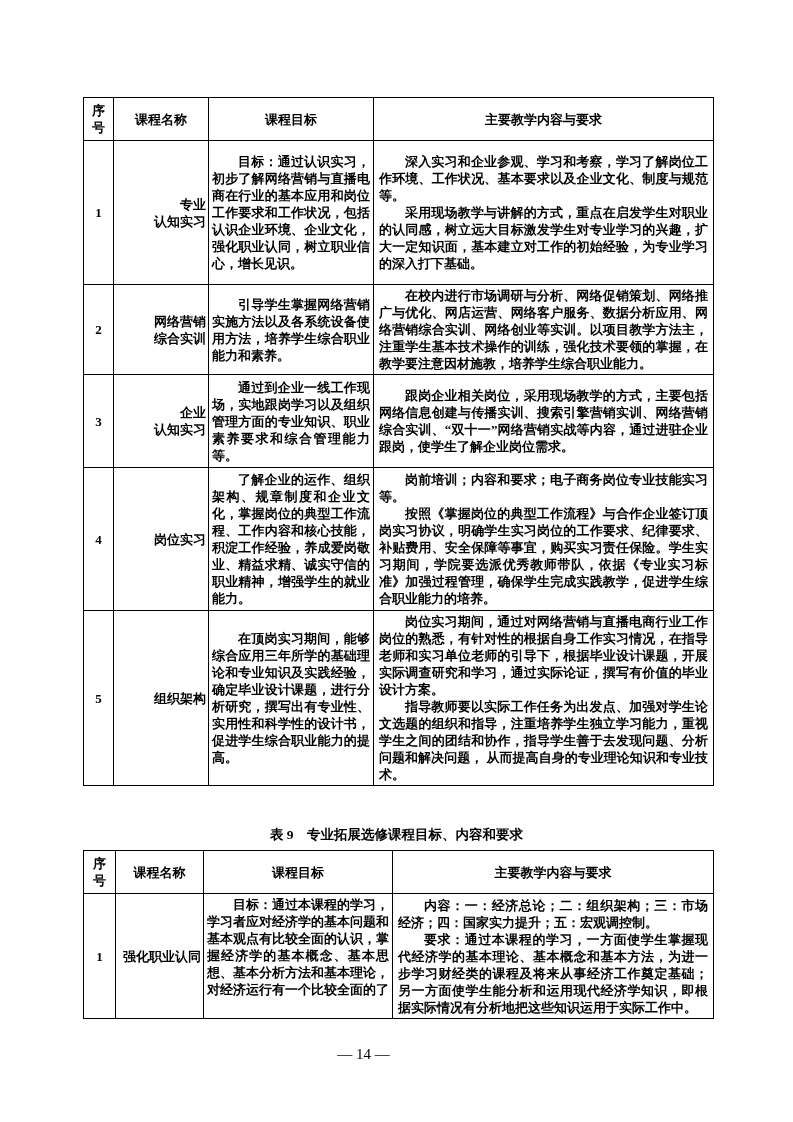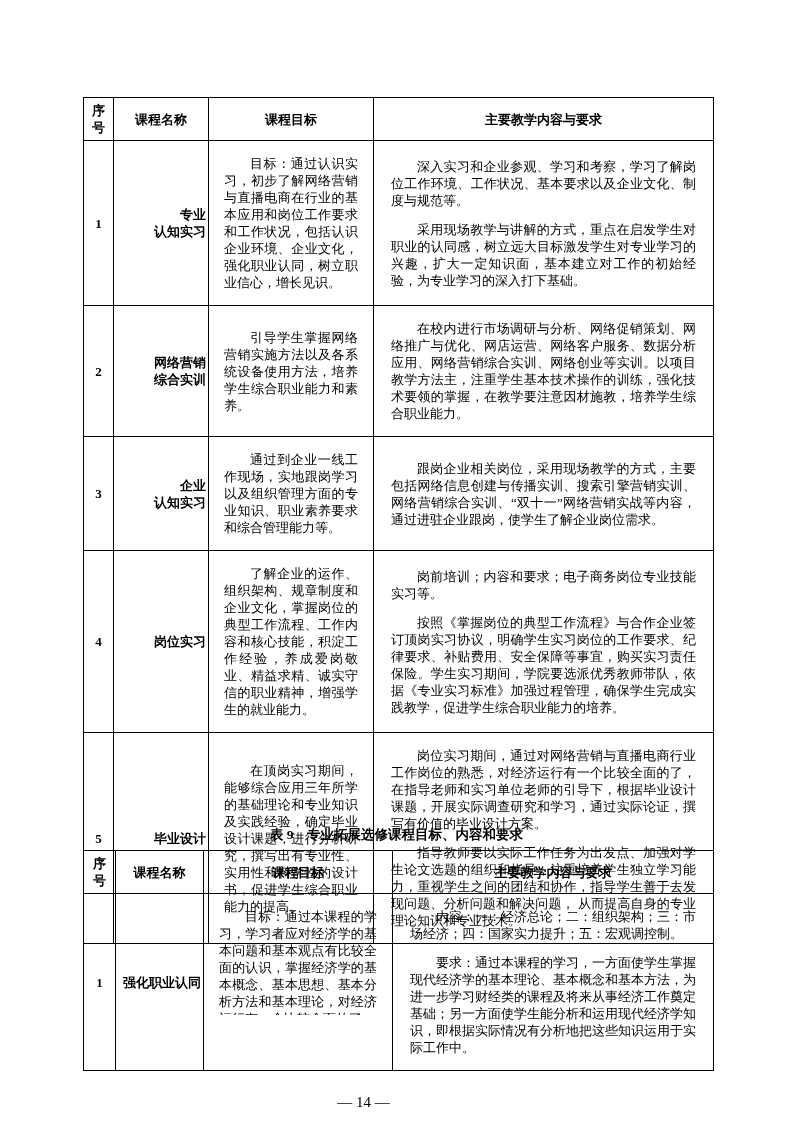--- a/index.html
+++ b/index.html
@@ -32,23 +32,24 @@
   }
   .tbl th {
     font-weight: bold;
     text-align: center;
     white-space: pre-line;
     padding: 2px 1px;
   }
   td.no   { text-align: center; font-weight: bold; }
   td.name { text-align: right; font-weight: bold; white-space: pre-line; padding: 2px 2px; }
   td.obj p, td.cont p {
-    margin: 12px;
+    margin: 0;
     text-indent: 2em;
     text-align: justify;
+    font-weight: bold;
   }
   td.obj  { padding: 2px 3px; }
   td.cont { padding: 2px 5px; }
   .t2 td.obj { vertical-align: top; }
   .t2 td.obj .clip { max-height: 119px; overflow: hidden; }
 
   .caption {
     position: absolute;
     left: 0; top: 826px;
     width: 793px;
@@ -57,21 +58,20 @@
     font-size: 13.5px;
     line-height: 18px;
   }
   .pageno {
     position: absolute;
     left: 0; top: 1044px;
     width: 727px;
     text-align: center;
     font-size: 15px;
     line-height: 20px;
-    margin-top: 48px;
   }
 </style>
 </head>
 <body>
 
 <div class="page">
 
   <table class="tbl t1">
     <colgroup>
       <col style="width:30px">
@@ -129,26 +129,26 @@
         <td class="obj">
           <p>了解企业的运作、组织架构、规章制度和企业文化，掌握岗位的典型工作流程、工作内容和核心技能，积淀工作经验，养成爱岗敬业、精益求精、诚实守信的职业精神，增强学生的就业能力。</p>
         </td>
         <td class="cont">
           <p>岗前培训；内容和要求；电子商务岗位专业技能实习等。</p>
           <p>按照《掌握岗位的典型工作流程》与合作企业签订顶岗实习协议，明确学生实习岗位的工作要求、纪律要求、补贴费用、安全保障等事宜，购买实习责任保险。学生实习期间，学院要选派优秀教师带队，依据《专业实习标准》加强过程管理，确保学生完成实践教学，促进学生综合职业能力的培养。</p>
         </td>
       </tr>
       <tr style="height:175px">
         <td class="no">5</td>
-        <td class="name">毕业设计</td>
+        <td class="name">组织架构</td>
         <td class="obj">
           <p>在顶岗实习期间，能够综合应用三年所学的基础理论和专业知识及实践经验，确定毕业设计课题，进行分析研究，撰写出有专业性、实用性和科学性的设计书，促进学生综合职业能力的提高。</p>
         </td>
         <td class="cont">
-          <p>岗位实习期间，通过对网络营销与直播电商行业工作岗位的熟悉，对经济运行有一个比较全面的了，在指导老师和实习单位老师的引导下，根据毕业设计课题，开展实际调查研究和学习，通过实际论证，撰写有价值的毕业设计方案。</p>
+          <p>岗位实习期间，通过对网络营销与直播电商行业工作岗位的熟悉，有针对性的根据自身工作实习情况，在指导老师和实习单位老师的引导下，根据毕业设计课题，开展实际调查研究和学习，通过实际论证，撰写有价值的毕业设计方案。</p>
           <p>指导教师要以实际工作任务为出发点、加强对学生论文选题的组织和指导，注重培养学生独立学习能力，重视学生之间的团结和协作，指导学生善于去发现问题、分析问题和解决问题， 从而提高自身的专业理论知识和专业技术。</p>
         </td>
       </tr>
     </tbody>
   </table>
 
   <div class="caption">表 9　专业拓展选修课程目标、内容和要求</div>
 
   <table class="tbl t2">
     <colgroup>

